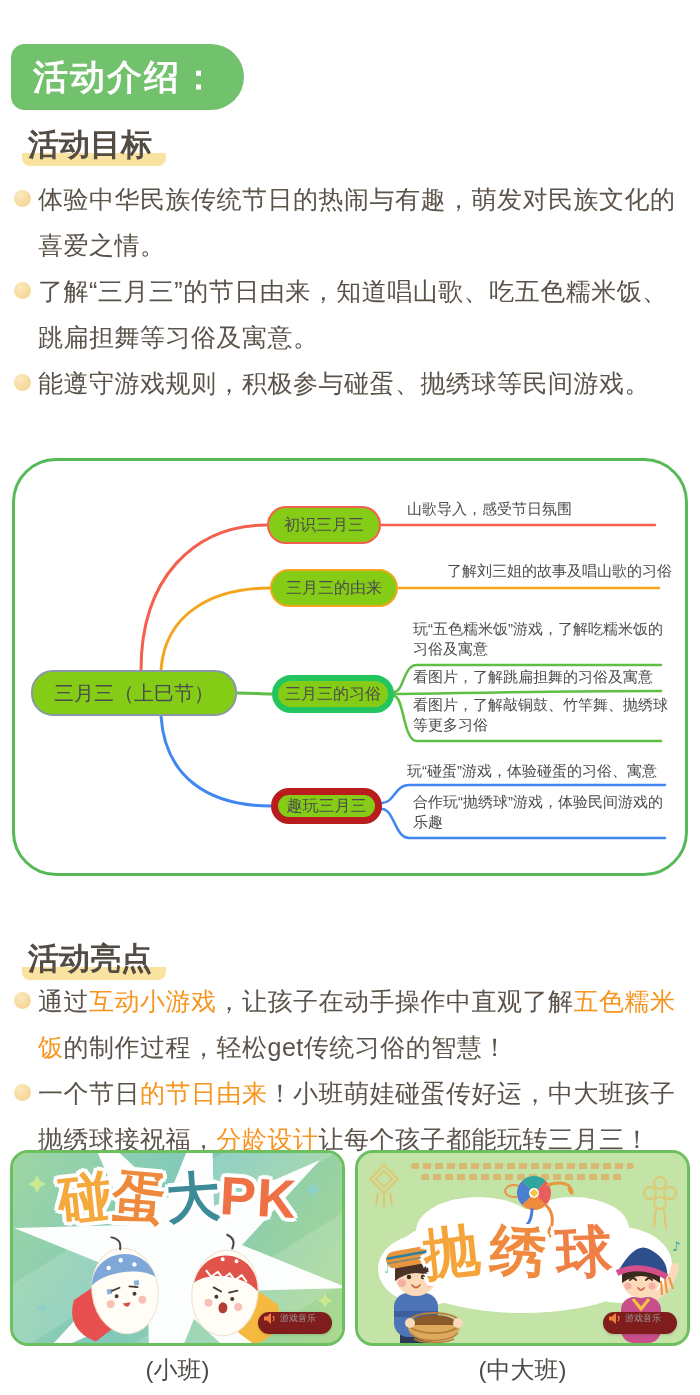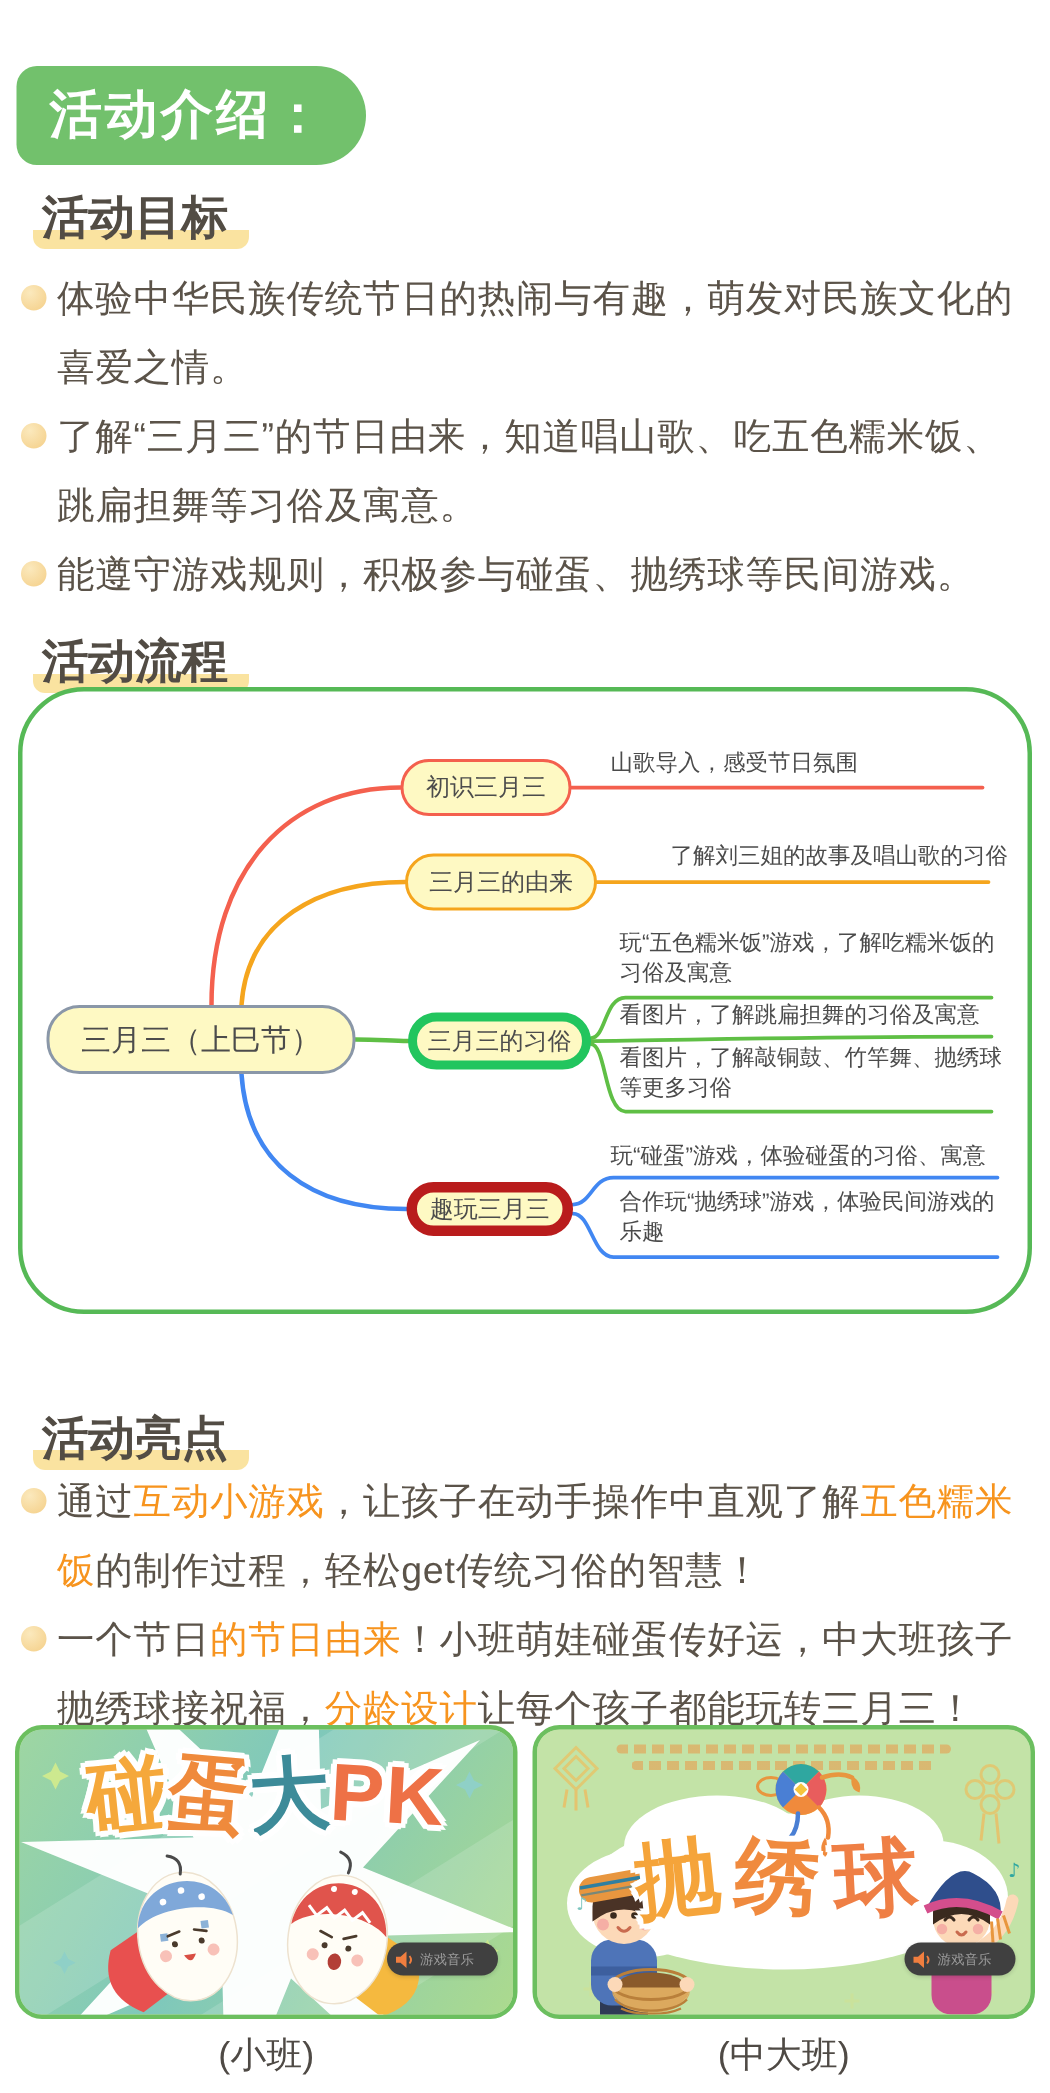--- a/index.html
+++ b/index.html
@@ -23,21 +23,21 @@
     color:#5B5349; letter-spacing:0.5px; }
   .dot { position:absolute; left:0; top:14px; width:17px; height:17px; border-radius:50%;
     background:radial-gradient(circle at 35% 30%, #FBE9BD, #F4CE86); }
   .orange { color:#F7941E; }
 
   
   .mindmap { position:absolute; left:12px; top:458px; width:676px; height:418px;
     border:3px solid #56B956; border-radius:44px; background:#fff; }
   .mindmap svg.lines { position:absolute; left:0; top:0; }
   .mnode { position:absolute; display:flex; align-items:center; justify-content:center;
-    background:#fef9c3; border-radius:22px; color:#4C4C4C; white-space:nowrap; }
+    background:#84cc16; border-radius:22px; color:#4C4C4C; white-space:nowrap; }
   .root-node { left:16px; top:209px; width:206px; height:46px; border:2px solid #8A97A8;
     font-size:20px; }
   .bnode { font-size:16px; height:38px; }
   .n1 { left:252px; top:45px; width:114px; border:2px solid #F4604E; }
   .n2 { left:255px; top:108px; width:128px; border:2px solid #F5A51D; }
   .n3 { left:257px; top:214px; width:122px; border:6px solid #22c55e; }
   .n4 { left:256px; top:327px; width:111px; height:36px; border:7px solid #b91c1c; }
   .leaf { position:absolute; font-size:15px; line-height:20px; color:#4B4B4B; }
   .nw { white-space:nowrap; }
   .lf1 { left:392px; top:38px; }
@@ -80,22 +80,22 @@
   .xq-title { position:absolute; top:62px; width:100%; text-align:center; font-weight:bold;
     font-size:56px; z-index:3; letter-spacing:10px;
     text-shadow:-3px -3px 0 #fff, 3px -3px 0 #fff, -3px 3px 0 #fff, 3px 3px 0 #fff,
       0 4px 0 #fff, 0 -4px 0 #fff, 4px 0 0 #fff, -4px 0 0 #fff; }
   .xq-title span { display:inline-block; }
   .c1 { color:#F5A43A; transform:rotate(-6deg); }
   .c2 { color:#F08A3E; transform:rotate(4deg); }
   .c3 { color:#EF7F45; transform:rotate(-3deg); }
 
   
-  .audio-pill { position:absolute; right:10px; bottom:26px; height:22px; min-width:74px;
-    background:#404040; border-radius:11px; display:flex; align-items:center; gap:4px;
+  .audio-pill { position:absolute; right:10px; bottom:9px; height:22px; min-width:74px;
+    background:#7f1d1d; border-radius:11px; display:flex; align-items:flex-start; gap:4px;
     padding:0 8px 0 5px; z-index:5; box-shadow:0 1px 3px rgba(0,0,0,.15); cursor:pointer; }
   .audio-pill span { font-size:9px; color:#9B9B9B; white-space:nowrap; }
 </style>
 </head>
 <body>
 
 <div class="page">
 
   <div class="badge">活动介绍：</div>
 
@@ -110,23 +110,20 @@
     <li>
       <span class="dot"></span>
       <span>了解“三月三”的节日由来，知道唱山歌、吃五色糯米饭、跳扁担舞等习俗及寓意。</span>
     </li>
     <li>
       <span class="dot"></span>
       <span>能遵守游戏规则，积极参与碰蛋、抛绣球等民间游戏。</span>
     </li>
   </ul>
 
-  <h2 class="sec-title" style="top:400px;">
-    <span>活动流程</span>
-  </h2>
 
   <div class="mindmap">
     <svg class="lines" width="670" height="412" viewBox="0 0 670 412">
 
       <path d="M126,209 C126,118 178,64 252,64" stroke="#F4604E" stroke-width="3" fill="none" stroke-linecap="round"></path>
       <path d="M146,209 C150,152 198,127 255,127" stroke="#F5A51D" stroke-width="3" fill="none" stroke-linecap="round"></path>
       <path d="M222,232 C238,232 245,233 257,233" stroke="#5FBF45" stroke-width="3" fill="none" stroke-linecap="round"></path>
       <path d="M146,255 C150,315 192,345 256,345" stroke="#4187F2" stroke-width="3" fill="none" stroke-linecap="round"></path>
 
       <path d="M366,64 L640,64" stroke="#F4604E" stroke-width="2.5" fill="none" stroke-linecap="round"></path>

